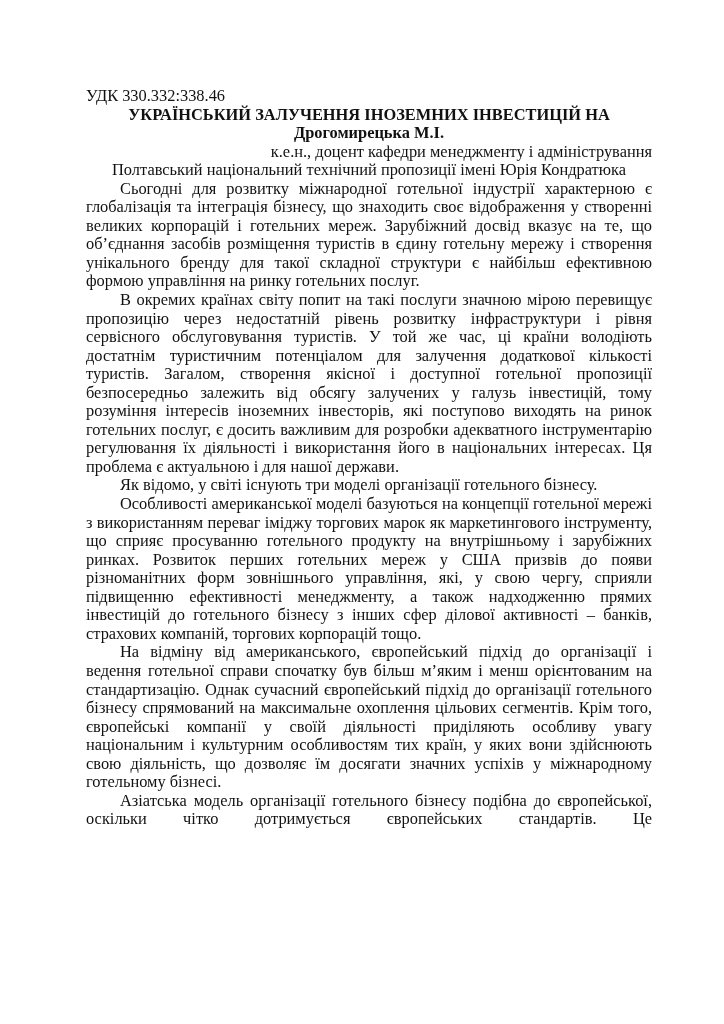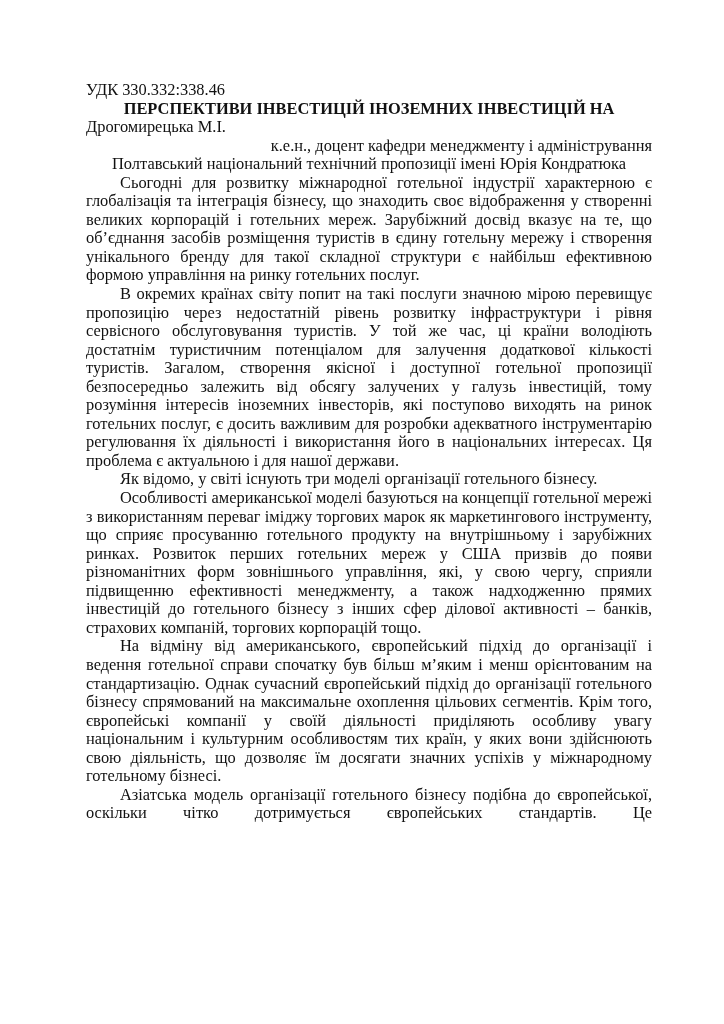--- a/index.html
+++ b/index.html
@@ -1,36 +1,36 @@
 <!DOCTYPE html>
 <html><head>
 <meta charset="utf-8">
 <style>
   html, body { margin: 0; padding: 0; background: #ffffff; }
   body { width: 724px; height: 1024px; overflow: hidden; position: relative; }
   .page {
-    position: absolute; left: 86px; top: 81px; width: 566px;
+    position: absolute; left: 86px; top: 87px; width: 566px;
     font-family: "Liberation Serif", "DejaVu Serif", serif;
     font-size: 16.4px; line-height: 18.55px; color: #111111;
   }
   .udk { text-align: left; }
   .title { font-weight: bold; text-align: center; }
-  .author { font-weight: normal; }
+  .author { font-weight: bold; text-align: center; }
   .center { text-align: right; }
   .affil { text-align: center; white-space: nowrap; margin-left: -8px; margin-right: -8px; }
   .body { }
   .para { text-align: justify; text-indent: 34px; margin: 0; }
 </style>
 </head>
 <body>
 
 <div class="page">
   <div class="udk">УДК 330.332:338.46</div>
   <div class="title">
-    <div>ПЕРСПЕКТИВИ ІНВЕСТИЦІЙ ІНОЗЕМНИХ ІНВЕСТИЦІЙ НА</div>
+    <div>УКРАЇНСЬКИЙ ЗАЛУЧЕННЯ ІНОЗЕМНИХ ІНВЕСТИЦІЙ НА</div>
   </div>
   <div class="author">Дрогомирецька М.І.</div>
   <div class="center">к.е.н., доцент кафедри менеджменту і адміністрування</div>
   <div class="affil">Полтавський національний технічний пропозиції імені Юрія Кондратюка</div>
 
   <div class="body">
     <p class="para">Сьогодні для розвитку міжнародної готельної індустрії характерною є глобалізація та інтеграція бізнесу, що знаходить своє відображення у створенні великих корпорацій і готельних мереж. Зарубіжний досвід вказує на те, що об’єднання засобів розміщення туристів в єдину готельну мережу і створення унікального бренду для такої складної структури є найбільш ефективною формою управління на ринку готельних послуг.</p>
     <p class="para">В окремих країнах світу попит на такі послуги значною мірою перевищує пропозицію через недостатній рівень розвитку інфраструктури і рівня сервісного обслуговування туристів. У той же час, ці країни володіють достатнім туристичним потенціалом для залучення додаткової кількості туристів. Загалом, створення якісної і доступної готельної пропозиції безпосередньо залежить від обсягу залучених у галузь інвестицій, тому розуміння інтересів іноземних інвесторів, які поступово виходять на ринок готельних послуг, є досить важливим для розробки адекватного інструментарію регулювання їх діяльності і використання його в національних інтересах. Ця проблема є актуальною і для нашої держави.</p>
     <p class="para">Як відомо, у світі існують три моделі організації готельного бізнесу.</p>
     <p class="para">Особливості американської моделі базуються на концепції готельної мережі з використанням переваг іміджу торгових марок як маркетингового інструменту, що сприяє просуванню готельного продукту на внутрішньому і зарубіжних ринках. Розвиток перших готельних мереж у США призвів до появи різноманітних форм зовнішнього управління, які, у свою чергу, сприяли підвищенню ефективності менеджменту, а також надходженню прямих інвестицій до готельного бізнесу з інших сфер ділової активності – банків, страхових компаній, торгових корпорацій тощо.</p>

